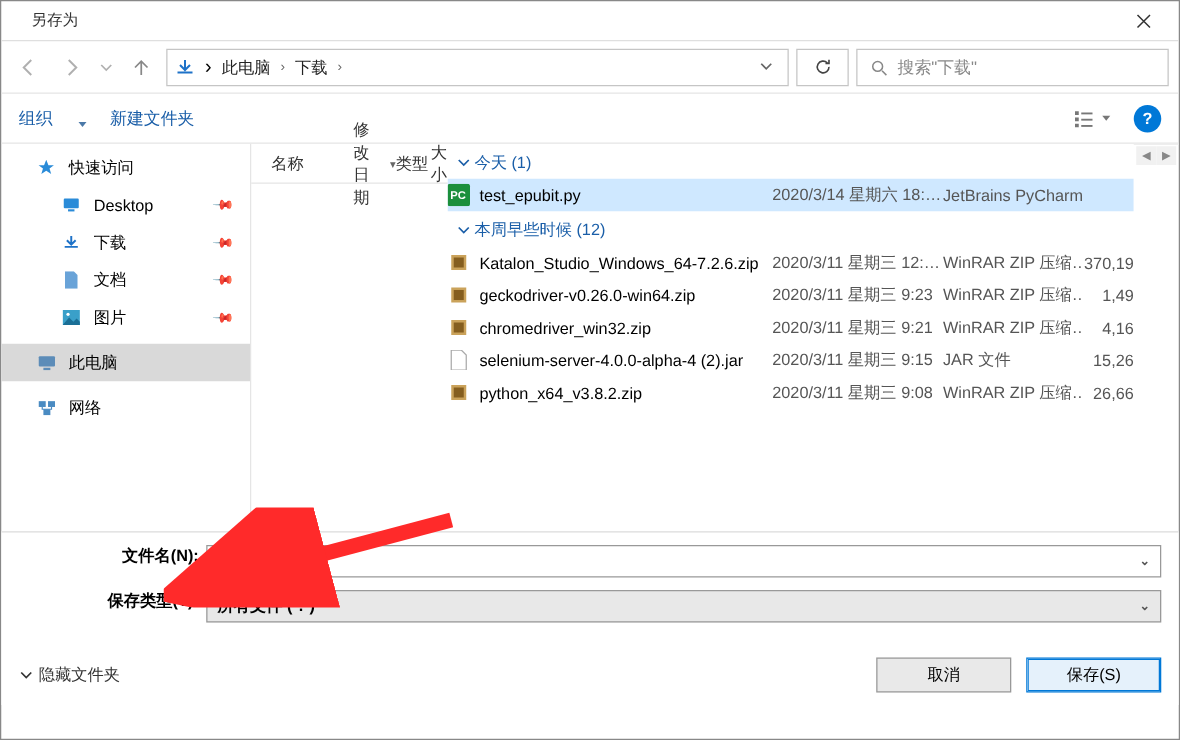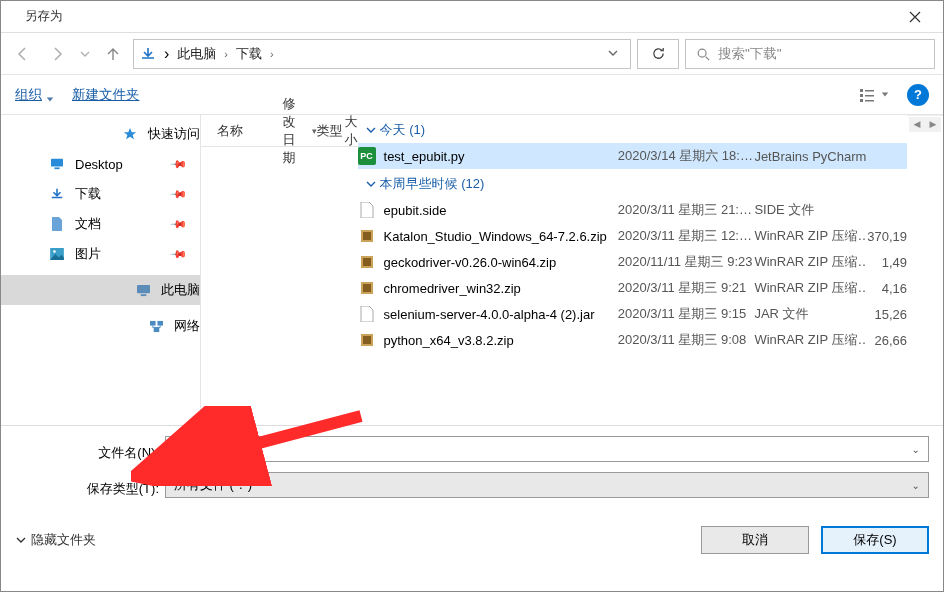--- a/index.html
+++ b/index.html
@@ -15,29 +15,29 @@
   .navbtn { width: 28px; height: 28px; display: flex; align-items: center; justify-content: center; color: #b0b0b0; }
   .addrbox { flex: 1; height: 30px; border: 1px solid #c5c5c5; display: flex; align-items: center; padding: 0 6px; gap: 8px; min-width: 0; }
   .crumbs { display: flex; align-items: center; gap: 8px; font-size: 13px; color: #222; flex: 1; }
   .crumbs .sep { color: #666; font-size: 11px; }
   .dropbtn { color: #666; font-size: 12px; padding: 0 6px; cursor: pointer; }
   .refreshbox { width: 42px; height: 30px; border: 1px solid #c5c5c5; display: flex; align-items: center; justify-content: center; color: #444; }
   .searchbox { width: 250px; height: 30px; border: 1px solid #c5c5c5; display: flex; align-items: center; gap: 8px; padding: 0 10px; color: #888; font-size: 13.5px; }
 
   
   .toolrow { height: 40px; display: flex; align-items: center; gap: 18px; padding: 0 14px; border-bottom: 1px solid #e5e5e5; font-size: 13.5px; }
-  .toolrow .link { color: #1a5ea8; cursor: pointer; display:flex; align-items:flex-end; gap:4px;text-decoration:underline; }
+  .toolrow .link { color: #1a5ea8; cursor: pointer; display:flex; align-items:flex-end; gap:20px; }
   .toolrow .right { margin-left: auto; display: flex; align-items: center; gap: 18px; }
   .viewbtn { color: #666; display:flex; align-items:center; gap:3px;}
   .helpbtn { width: 22px; height: 22px; border-radius: 50%; background: #0078d7; color: #fff; display: flex; align-items: center; justify-content: center; font-size: 13px; font-weight: bold; }
 
   
   .mainsplit { display: flex; height: 310px; }
   .sidebar { width: 200px; border-right: 1px solid #e5e5e5; padding-top:4px; font-size: 13px; }
-  .sb-item { height: 30px; display: flex; align-items: center; padding-left: 28px; gap: 10px; cursor: pointer; justify-content: flex-end; }
+  .sb-item { height: 30px; display: flex; align-items: center; padding-left: 28px; gap: 10px; cursor: pointer; }
   .sb-item.indent { padding-left: 48px; }
   .sb-item.sel { background: #d9d9d9; }
   .sb-item .pin { margin-left: auto; margin-right: 14px; color: #888; transform: rotate(45deg); font-size: 11px; }
   .sb-ico { width: 16px; display:inline-flex; justify-content:center; }
 
   .filearea { flex: 1; display: flex; flex-direction: row; min-width: 0; }
   .colhead { height: 32px; display: flex; align-items: center; border-bottom: 1px solid #e5e5e5; font-size: 13px; color: #333; padding-left: 16px; }
   .colhead .c-name { flex-basis: 328px; }
   .colhead .c-date { flex-basis: 170px; display:flex; align-items:center; gap:6px; }
   .colhead .c-type { flex-basis: 140px; }
@@ -56,21 +56,21 @@
 
   .hscroll { height: 17px; border-top: 1px solid #eee; display:flex; align-items:center; padding:0 2px; }
   .hscroll .arr { width:16px; height:15px; display:flex; align-items:center; justify-content:center; color:#888; font-size:9px; background:#f1f1f1; }
   .hscroll .track { flex:1; height:15px; background:#f1f1f1; }
 
   
   .arrow-overlay { position:absolute; pointer-events:none; z-index:50; left:130px; top:405px; }
 
   
   .bottom { border-top: 1px solid #dcdcdc; padding: 10px 14px 10px 14px; background: #fff; }
-  .fieldrow { display: flex; align-items: flex-end; margin-bottom: 10px; }
+  .fieldrow { display: flex; align-items: flex-start; margin-bottom: 10px; font-weight: bold; }
   .fieldlabel { width: 150px; text-align: right; font-size: 13px; padding-right: 6px; }
   .fieldcombo { flex: 1; height: 26px; border: 1px solid #999; background:#fff; display: flex; align-items: center; padding: 0 8px; font-size: 13px; justify-content: space-between; }
   .fieldcombo.grey { background:#e8e8e8; }
   .caretd { font-size: 10px; color: #555; }
 
   .actionrow { display: flex; align-items: center; margin-top: 28px; }
   .hidefolders { font-size: 13px; color: #333; display:flex; align-items:center; gap:4px; cursor:pointer; }
   .btns { margin-left: auto; display: flex; gap: 12px; }
   .btn { min-width: 108px; height: 28px; border: 1px solid #999; background: #e9e9e9; font-size: 13px; display:flex; align-items:center; justify-content:center; cursor:pointer; }
   .btn.primary { border: 1px solid #0078d7; box-shadow: inset 0 0 0 1px #0078d7; background:#e5f1fb;}
@@ -267,33 +267,20 @@
         </div>
         <div class="group">
           <svg width="10" height="10" viewBox="0 0 10 10">
             <path d="M1 3 L5 7 L9 3" fill="none" stroke="#1a5ea8" stroke-width="1.4"></path>
           </svg>
           <span>本周早些时候 (12)</span>
         </div>
         <div class="row">
           <span class="c-name-cell">
             <span class="fico">
-              <svg width="14" height="16" viewBox="0 0 14 16">
-                <path d="M1 0 H9 L13 4 V16 H1 Z" fill="#fff" stroke="#aaa"></path>
-              </svg>
-            </span>
-            <span>epubit.side</span>
-          </span>
-          <span class="c-date-cell">2020/3/11 星期三 21:…</span>
-          <span class="c-type-cell">SIDE 文件</span>
-          <span class="c-size-cell"></span>
-        </div>
-        <div class="row">
-          <span class="c-name-cell">
-            <span class="fico">
               <svg width="16" height="16" viewBox="0 0 16 16">
                 <rect x="2" y="2" width="12" height="12" fill="#caa25a"></rect>
                 <rect x="4" y="4" width="8" height="8" fill="#855e1f"></rect>
               </svg>
             </span>
             <span>Katalon_Studio_Windows_64-7.2.6.zip</span>
           </span>
           <span class="c-date-cell">2020/3/11 星期三 12:…</span>
           <span class="c-type-cell">WinRAR ZIP 压缩…</span>
           <span class="c-size-cell">370,19</span>
@@ -301,21 +288,21 @@
         <div class="row">
           <span class="c-name-cell">
             <span class="fico">
               <svg width="16" height="16" viewBox="0 0 16 16">
                 <rect x="2" y="2" width="12" height="12" fill="#caa25a"></rect>
                 <rect x="4" y="4" width="8" height="8" fill="#855e1f"></rect>
               </svg>
             </span>
             <span>geckodriver-v0.26.0-win64.zip</span>
           </span>
-          <span class="c-date-cell">2020/11/11 星期三 9:23</span>
+          <span class="c-date-cell">2020/3/11 星期三 9:23</span>
           <span class="c-type-cell">WinRAR ZIP 压缩…</span>
           <span class="c-size-cell">1,49</span>
         </div>
         <div class="row">
           <span class="c-name-cell">
             <span class="fico">
               <svg width="16" height="16" viewBox="0 0 16 16">
                 <rect x="2" y="2" width="12" height="12" fill="#caa25a"></rect>
                 <rect x="4" y="4" width="8" height="8" fill="#855e1f"></rect>
               </svg>

